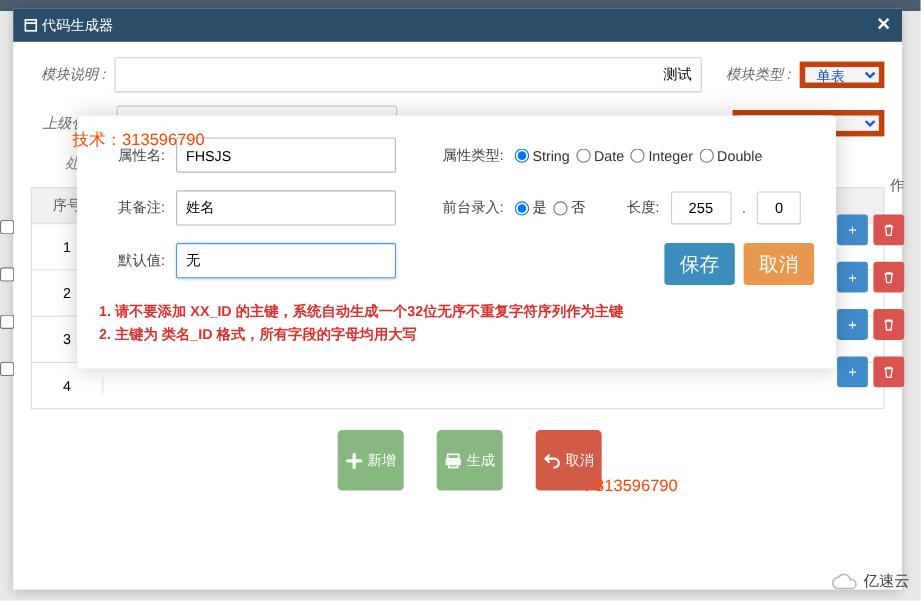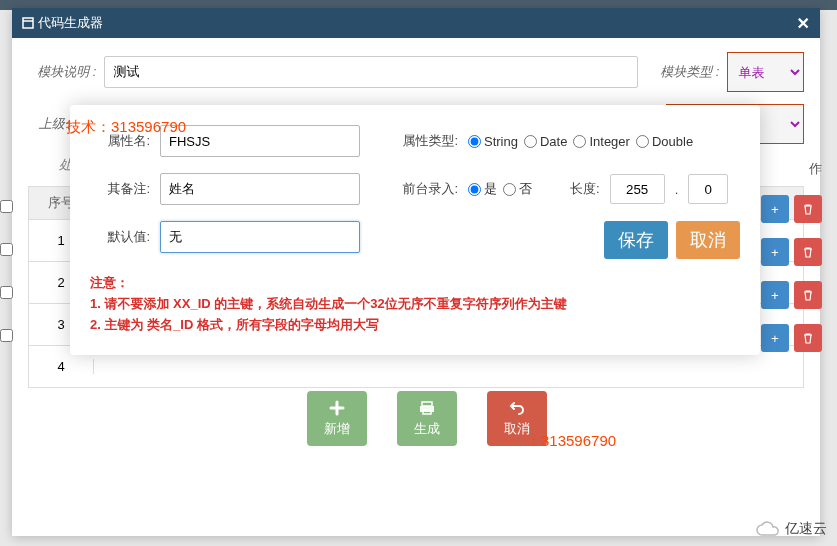--- a/index.html
+++ b/index.html
@@ -6,38 +6,38 @@
     body { font-family: "Microsoft YaHei", Arial, sans-serif; font-size: 13px; background: #e8e8e8; width: 837px; height: 546px; position: relative; overflow: hidden; }
     
     .background-table { position: absolute; top: 0; left: 0; right: 0; bottom: 0; }
     .bg-toolbar { background: #4a5d6b; height: 10px; }
     .bg-actions-header { position: absolute; right: 15px; top: 160px; color: #555; font-size: 13px; }
     .bg-actions { position: absolute; right: 15px; display: flex; gap: 5px; }
     .btn-icon { width: 28px; height: 28px; border: none; border-radius: 3px; color: #fff; display: flex; align-items: center; justify-content: center; cursor: pointer; }
     .btn-blue { background: #428bca; }
     .btn-red { background: #d9534f; }
     .bottom-actions { display: flex; gap: 8px; justify-content: center; position: absolute; bottom: 90px; left: 0; right: 0; }
-    .btn-big { width: 60px; height: 55px; border: none; border-radius: 4px; color: #fff; display: flex; flex-direction: column; align-items: center; justify-content: center; gap: 4px; cursor: pointer; font-size: 13px; margin-left: 22px; }
+    .btn-big { width: 60px; height: 55px; border: none; border-radius: 4px; color: #fff; display: flex; align-items: center; justify-content: center; gap: 4px; cursor: pointer; font-size: 13px; margin-left: 22px; }
     .btn-green { background: #87b87f; }
     .btn-orange { background: #d15b47; }
     
     .modal-window { position: absolute; top: 8px; left: 12px; width: 808px; height: 528px; background: #fff; box-shadow: 0 2px 10px rgba(0,0,0,0.2); }
-    .modal-titlebar { background: #2a4d69; color: #fff; padding: 6px 10px; display: flex; align-items: flex-start; justify-content: space-between; height: 30px; }
+    .modal-titlebar { background: #2a4d69; color: #fff; padding: 6px 10px; display: flex; align-items: flex-end; justify-content: space-between; height: 30px; }
     .modal-titlebar-left { display: flex; align-items: center; gap: 4px; }
     .modal-close { color: #fff; cursor: pointer; font-size: 16px; font-weight: bold; }
     .modal-body { padding: 14px 16px; position: relative; height: 498px; }
     
     .form-row { display: flex; align-items: center; margin-bottom: 12px; gap: 8px; }
     .form-label { width: 70px; text-align: right; color: #666; font-style: italic; }
     .form-input { height: 32px; border: 1px solid #ccc; padding: 0 8px; font-size: 13px; border-radius: 2px; }
-    .form-input-lg { width: 545px; }
+    .form-input-lg { width: 545px; text-align: right; }
     .form-input-md { width: 255px; }
     .form-hint { color: #999; font-size: 13px; }
     .hint-red { color: #d9534f; font-weight: bold; }
-    .form-select { height: 40px; border: 1px solid #c2410c; background: #f5f5f5; padding: 0 6px; font-size: 13px; color: #a21caf; }
+    .form-select { height: 24px; border: 5px solid #c2410c; background: #f5f5f5; padding: 0 6px; font-size: 13px; color: #1d4ed8; }
     
     .tech-overlay { position: absolute; color: #ff4500; font-size: 15px; z-index: 20; }
     
     .table-outer { margin-top: 10px; }
     .table-header-row { display: flex; background: #f0f0f0; border: 1px solid #ddd; height: 34px; align-items: center; color: #666; }
     .col-seq { width: 65px; text-align: center; border-right: 1px solid #ddd; }
     .table-data-row { display: flex; border: 1px solid #ddd; border-top: none; height: 42px; align-items: center; background: #fff; }
     
     .inner-modal { position: absolute; top: 105px; left: 70px; width: 690px; background: #ffffff; border-radius: 4px; box-shadow: 0 0 20px rgba(0,0,0,0.2); padding: 20px; z-index: 10; }
     .inner-row { display: flex; align-items: center; margin-bottom: 16px; gap: 10px; }
@@ -249,21 +249,20 @@
     <span class="inner-label">默认值:</span>
     <input class="inner-input inner-input-focus" value="无" style="">
   </div>
 
   <div class="btn-row">
     <button class="btn btn-save">保存</button>
     <button class="btn btn-cancel">取消</button>
   </div>
 
   <div class="warn">
-    <div>注意：</div>
     <div>1. 请不要添加 XX_ID 的主键，系统自动生成一个32位无序不重复字符序列作为主键</div>
     <div>2. 主键为 类名_ID 格式，所有字段的字母均用大写</div>
   </div>
 </div>
 
 <div class="watermark">
   <span>
     <svg class="cloud-icon" viewBox="0 0 26 18">
         <path d="M7 15a5 5 0 0 1 0-10 6 6 0 0 1 11 2 4 4 0 0 1 2 8H7z" fill="none" stroke="#bbb" stroke-width="1.5"></path>
       </svg>

